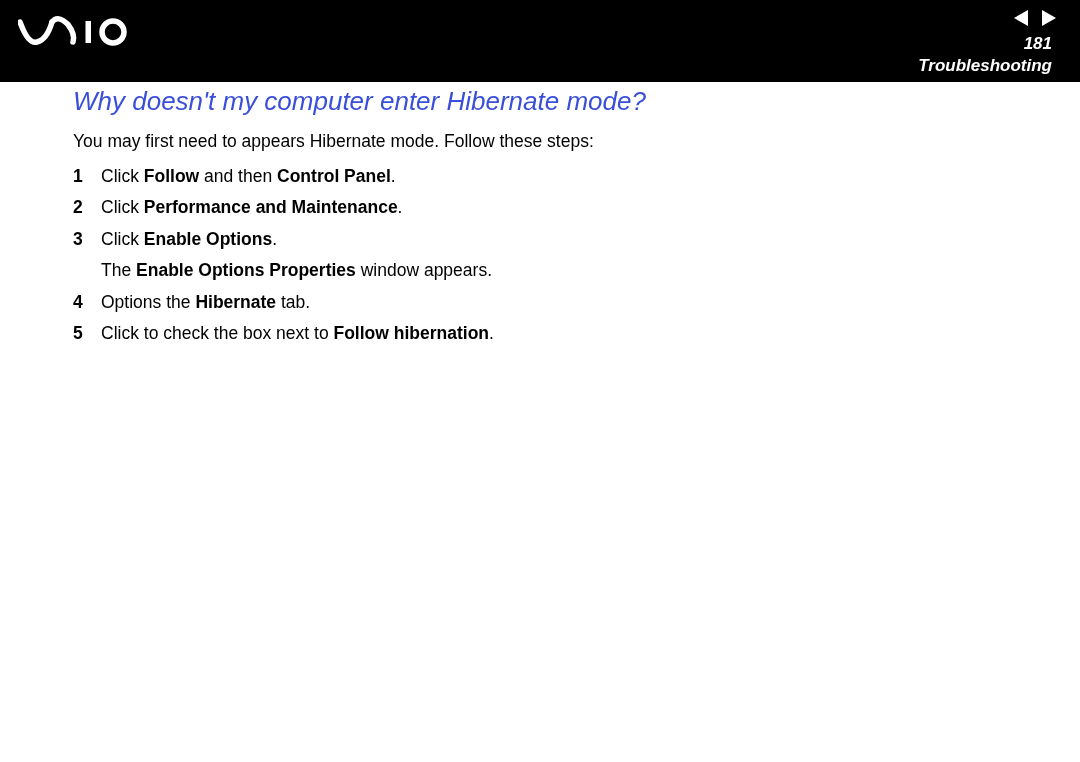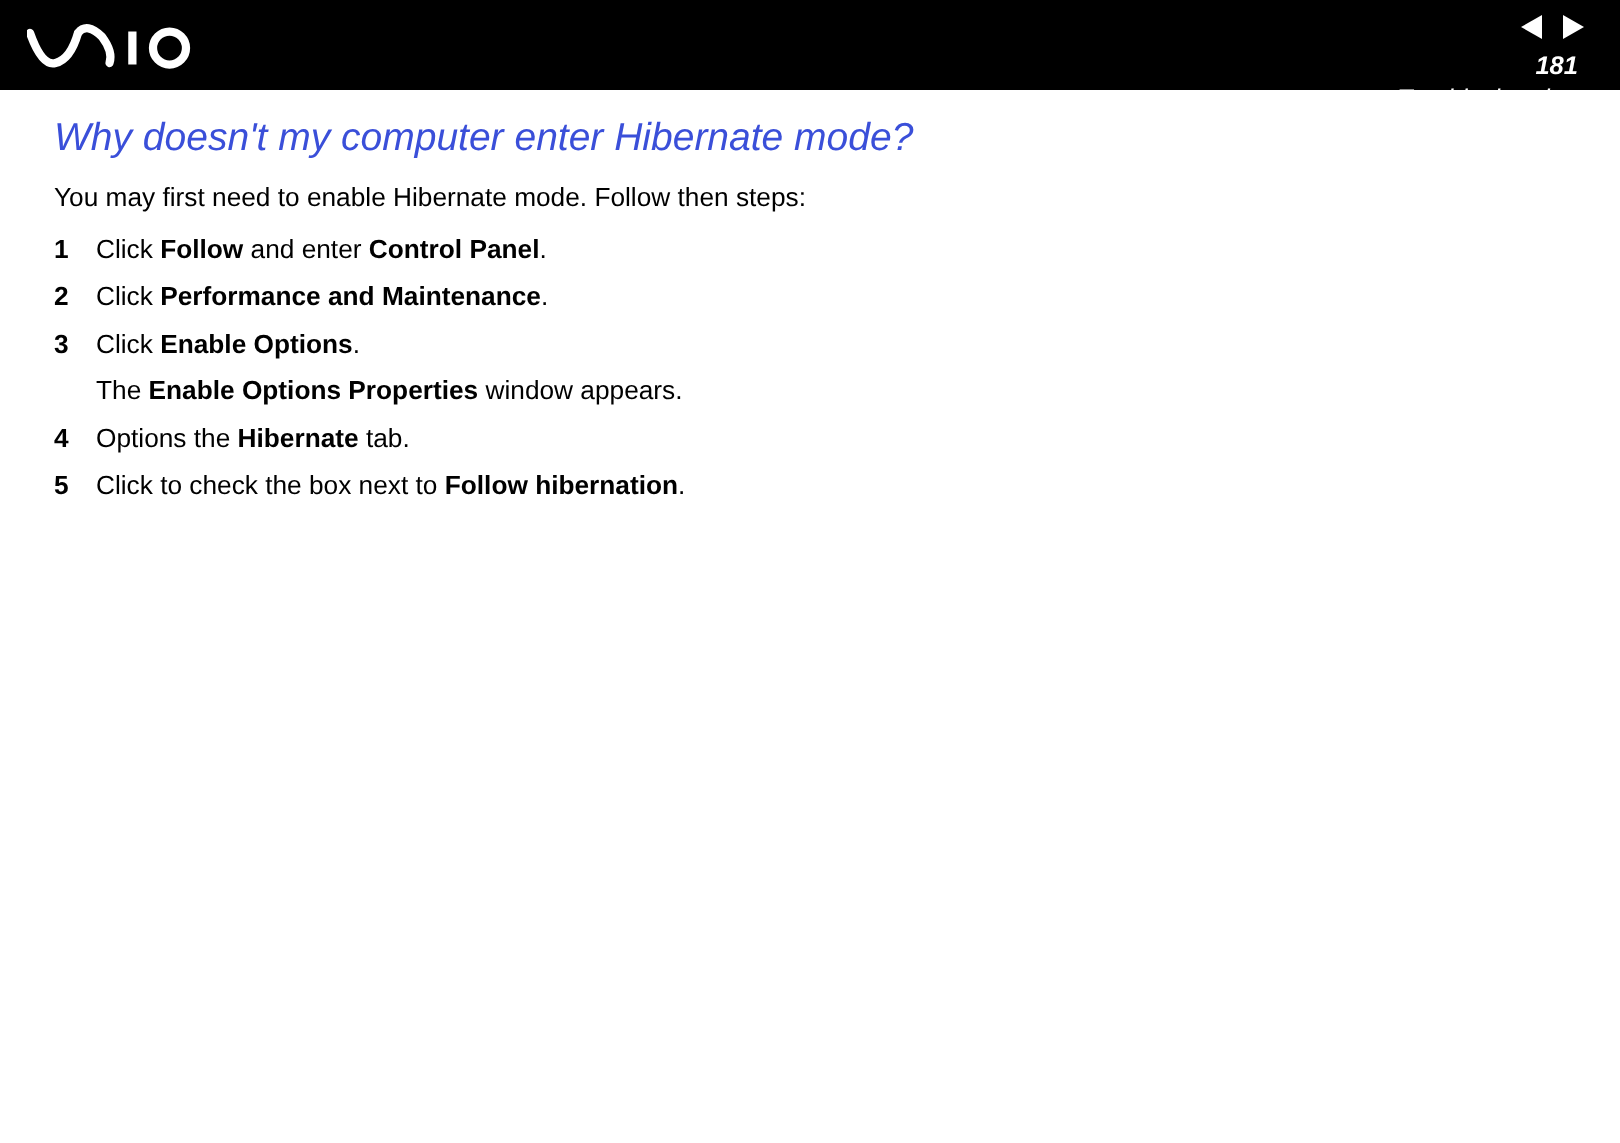--- a/index.html
+++ b/index.html
@@ -5,21 +5,21 @@
   * { margin: 0; padding: 0; box-sizing: border-box; }
   body {
     width: 1080px;
     height: 762px;
     font-family: Arial, Helvetica, sans-serif;
     background: #ffffff;
     overflow: hidden;
   }
   .header-bar {
     background: #000000;
-    height: 60px;
+    height: 82px;
     position: relative;
     color: #ffffff;
   }
   .logo {
     position: absolute;
     left: 18px;
     top: 14px;
     width: 120px;
     height: 36px;
   }
@@ -45,25 +45,26 @@
     top: 34px;
     font-style: italic;
     font-weight: bold;
     font-size: 17px;
   }
   .section-label {
     position: absolute;
     right: 28px;
     top: 56px;
     font-style: italic;
-    font-weight: normal;
+    font-weight: bold;
     font-size: 17px;
   }
   .content {
-    padding: 16px 36px 0 36px;
+    padding: 4px 36px 0 36px;
+    margin-left: 37px;
   }
   .title {
     color: #3a4fd9;
     font-style: italic;
     font-size: 26px;
     margin-bottom: 14px;
     font-weight: 400;
   }
   .intro {
     font-size: 17.5px;
@@ -105,27 +106,27 @@
   <div class="nav-arrows">
     <div class="arrow-left"></div>
     <div class="arrow-right"></div>
   </div>
   <div class="page-number">181</div>
   <div class="section-label">Troubleshooting</div>
 </div>
 
 <div class="content">
   <h1 class="title">Why doesn't my computer enter Hibernate mode?</h1>
-  <p class="intro">You may first need to enable Hibernate mode. Follow then steps:</p>
+  <p class="intro">You may first need to appears Hibernate mode. Follow these steps:</p>
 
   <ol class="steps">
     <li>
       <span class="step-num">1</span>
       <span class="step-body">
-        <span>Click </span><b>Follow</b><span> and enter </span><b>Control Panel</b><span>.</span>
+        <span>Click </span><b>Follow</b><span> and then </span><b>Control Panel</b><span>.</span>
       </span>
     </li>
     <li>
       <span class="step-num">2</span>
       <span class="step-body">
         <span>Click </span><b>Performance and Maintenance</b><span>.</span>
       </span>
     </li>
     <li>
       <span class="step-num">3</span>

